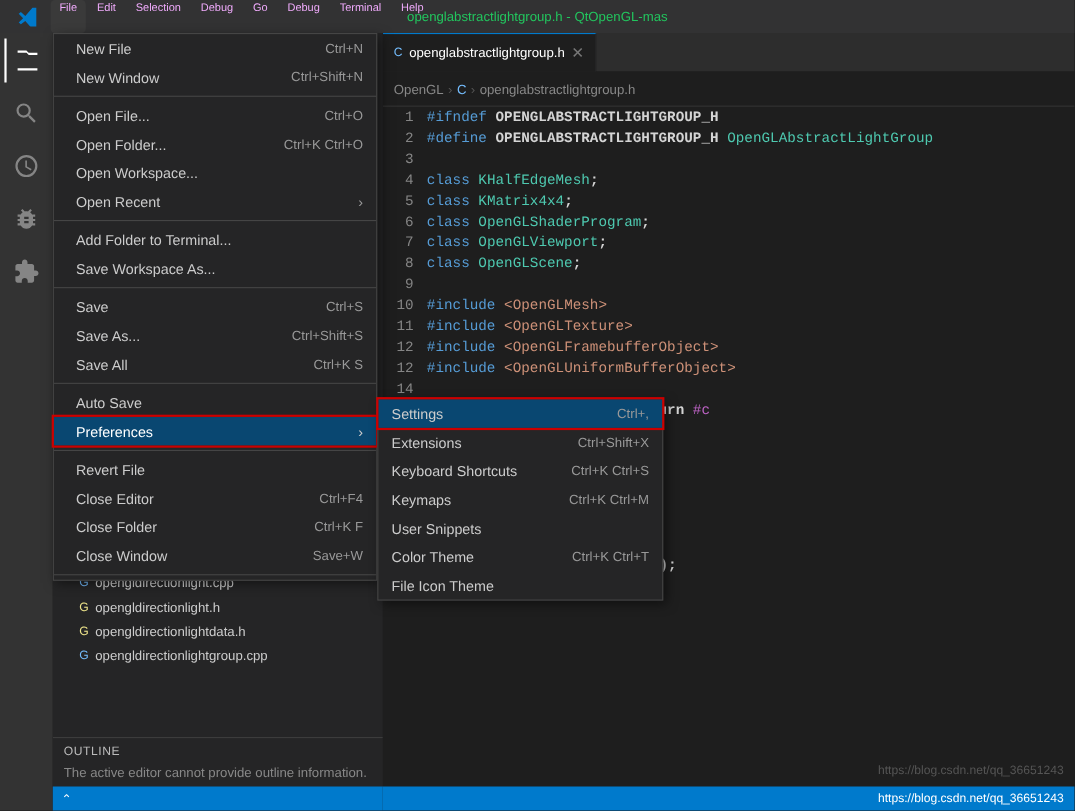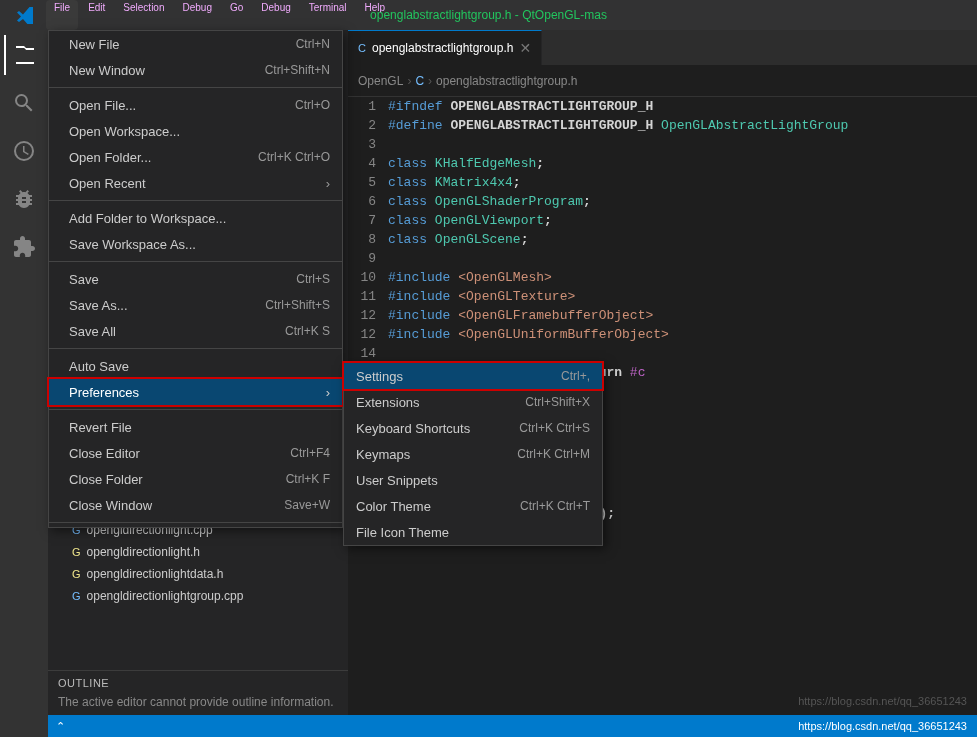--- a/index.html
+++ b/index.html
@@ -517,34 +517,34 @@
   <div class="menu-item">
     <span class="menu-item-label">New Window</span>
     <span class="menu-item-shortcut">Ctrl+Shift+N</span>
   </div>
   <div class="menu-item-separator"></div>
   <div class="menu-item">
     <span class="menu-item-label">Open File...</span>
     <span class="menu-item-shortcut">Ctrl+O</span>
   </div>
   <div class="menu-item">
+    <span class="menu-item-label">Open Folder...</span>
+    <span class="menu-item-shortcut">Ctrl+K Ctrl+O</span>
+  </div>
+  <div class="menu-item">
     <span class="menu-item-label">Open Workspace...</span>
     <span class="menu-item-shortcut"></span>
   </div>
   <div class="menu-item">
-    <span class="menu-item-label">Open Folder...</span>
-    <span class="menu-item-shortcut">Ctrl+K Ctrl+O</span>
-  </div>
-  <div class="menu-item">
     <span class="menu-item-label">Open Recent</span>
     <span class="menu-item-arrow">›</span>
   </div>
   <div class="menu-item-separator"></div>
   <div class="menu-item">
-    <span class="menu-item-label">Add Folder to Workspace...</span>
+    <span class="menu-item-label">Add Folder to Terminal...</span>
   </div>
   <div class="menu-item">
     <span class="menu-item-label">Save Workspace As...</span>
   </div>
   <div class="menu-item-separator"></div>
   <div class="menu-item">
     <span class="menu-item-label">Save</span>
     <span class="menu-item-shortcut">Ctrl+S</span>
   </div>
   <div class="menu-item">

